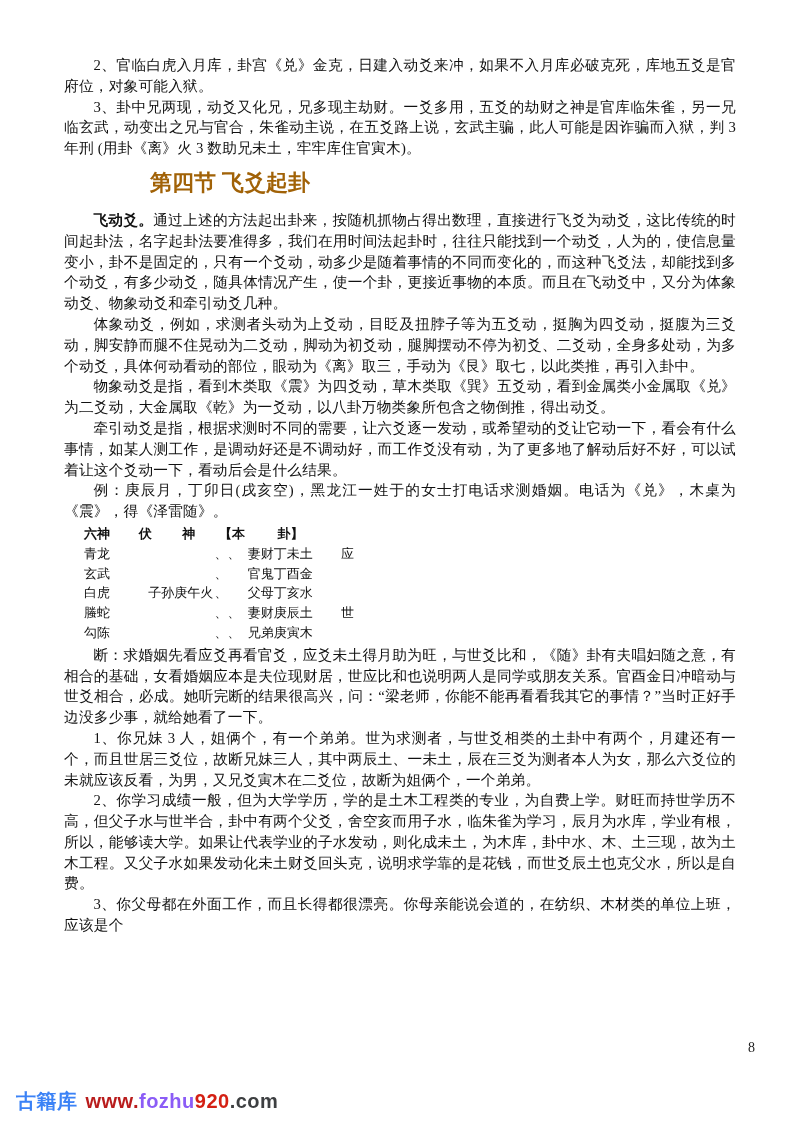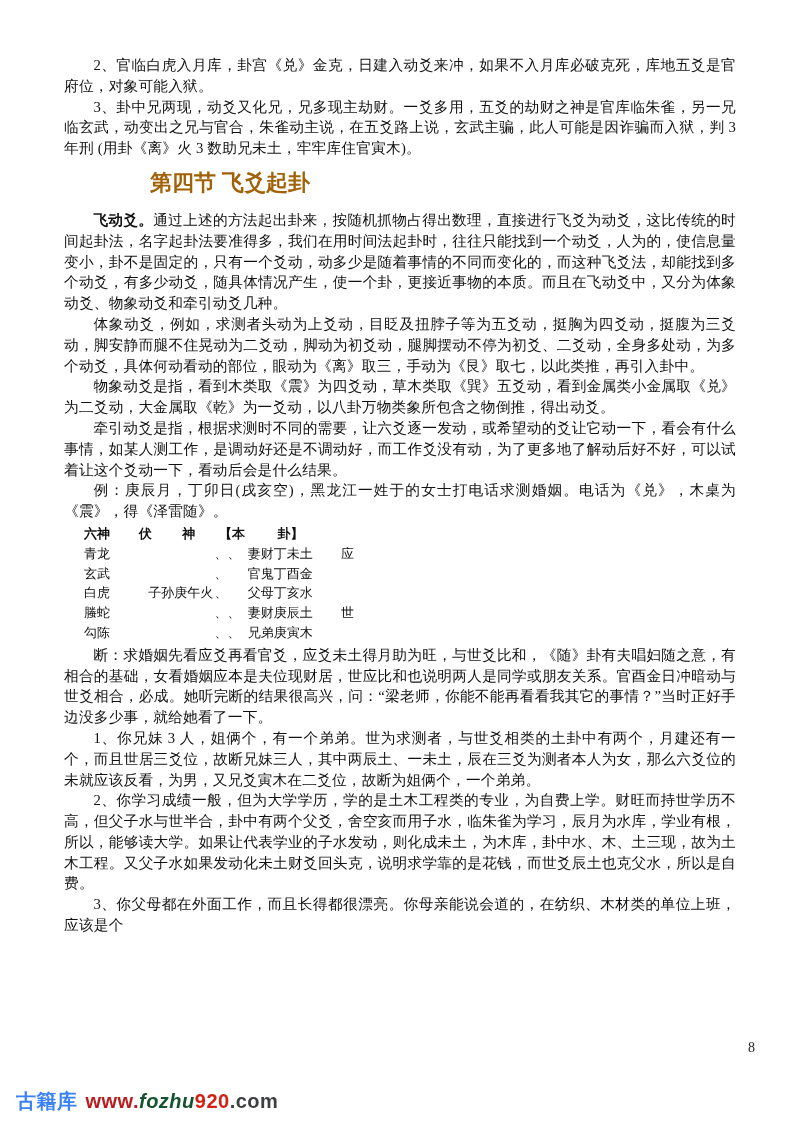--- a/index.html
+++ b/index.html
@@ -72,21 +72,21 @@
     left: 16px;
     top: 1088px;
     font-family: "Liberation Sans", "DejaVu Sans", sans-serif;
     font-weight: bold;
     font-size: 20px;
     letter-spacing: 0.5px;
     white-space: nowrap;
   }
   .fm-brand { color: #3b82f6; margin-right: 8px; }
   .fm-www   { color: #b91c1c; }
-  .fm-name  { color: #14532d; font-style: italic; }
+  .fm-name  { color: #8b5cf6; }
   .fm-num   { color: #d42013; }
   .fm-tld   { color: #3d3f41; }
 </style>
 </head>
 <body>
 
 <div class="page">
   <div class="content">
 
     <p>2、官临白虎入月库，卦宫《兑》金克，日建入动爻来冲，如果不入月库必破克死，库地五爻是官府位，对象可能入狱。</p>

